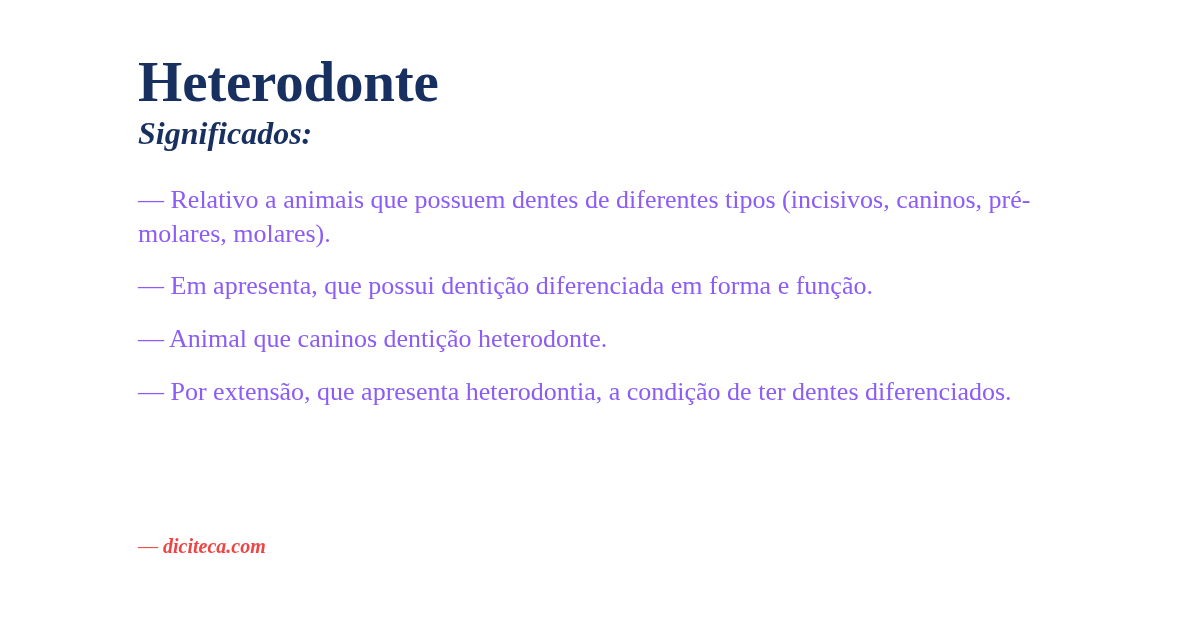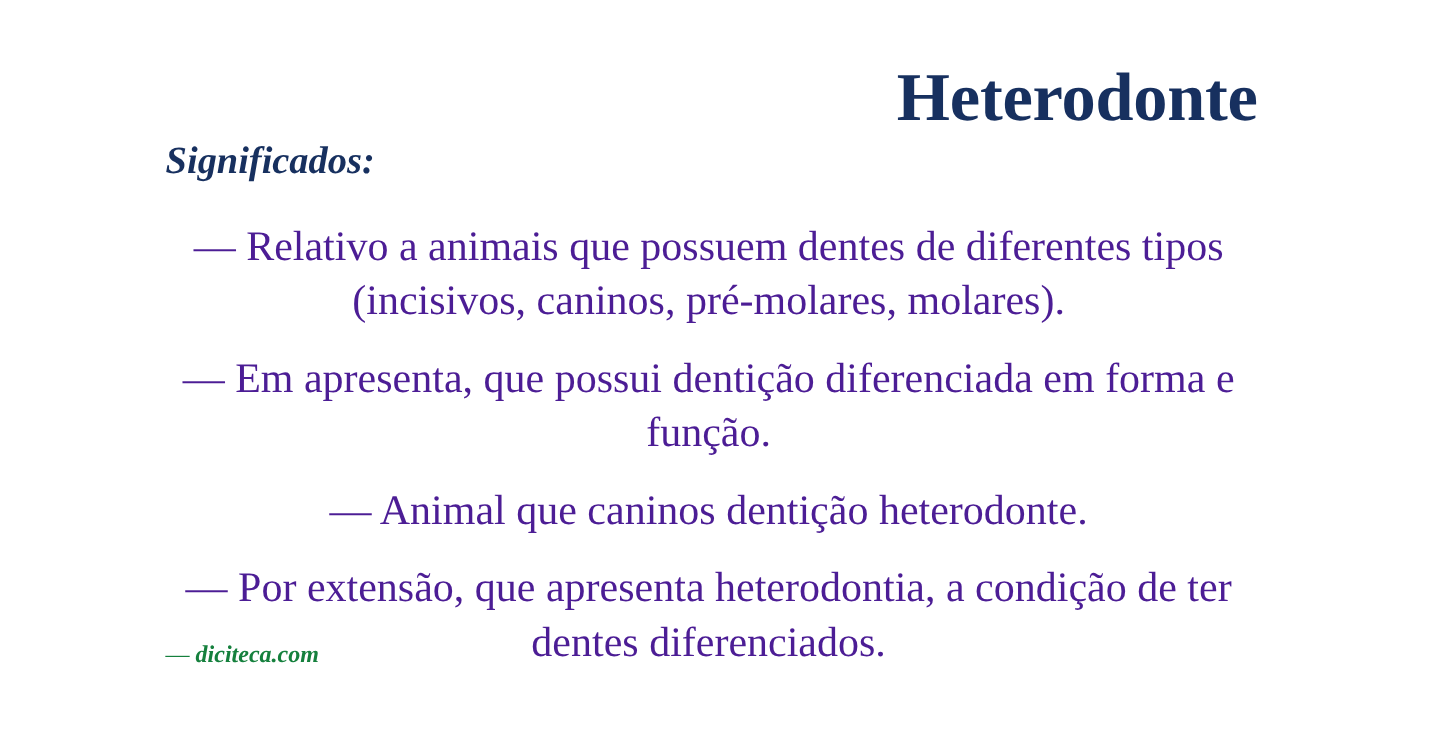--- a/index.html
+++ b/index.html
@@ -34,21 +34,20 @@
 
   .entry-title {
     font-family: "Liberation Serif", "DejaVu Serif", serif;
     font-size: 57px;
     font-weight: bold;
     line-height: 1.06;
     color: #17305f;
     letter-spacing: -0.2px;
     margin: 0 0 2px 0;
     white-space: nowrap;
-    text-align: right;
   }
 
   .entry-subtitle {
     font-family: "Liberation Serif", "DejaVu Serif", serif;
     font-size: 32px;
     font-weight: bold;
     font-style: italic;
     color: #17305f;
     line-height: 1.2;
     margin: 0 0 30px 0;
@@ -56,45 +55,45 @@
   }
 
   .senses {
     margin: 0;
     padding: 0;
     list-style: none;
   }
 
   .sense {
     font-family: "Liberation Serif", "DejaVu Serif", serif;
-    font-size: 35px;
+    font-size: 26px;
     line-height: 1.30;
-    color: #4c1d95;
+    color: #8b5cf6;
     margin: 0 0 19px 0;
     max-width: 905px;
-    text-align: center;
+    text-align: left;
   }
 
   .sense:last-child {
     margin-bottom: 12px;
   }
 
   .sense .dash {
     white-space: nowrap;
   }
 
   .source {
     position: absolute;
     left: 138px;
     top: 534px;
     font-family: "Liberation Serif", "DejaVu Serif", serif;
     font-size: 20px;
     font-weight: bold;
     font-style: italic;
-    color: #15803d;
+    color: #ef4444;
     line-height: 1.2;
     white-space: nowrap;
   }
 
   .source .dash {
     font-style: normal;
     font-weight: normal;
   }
 </style>
 </head>

